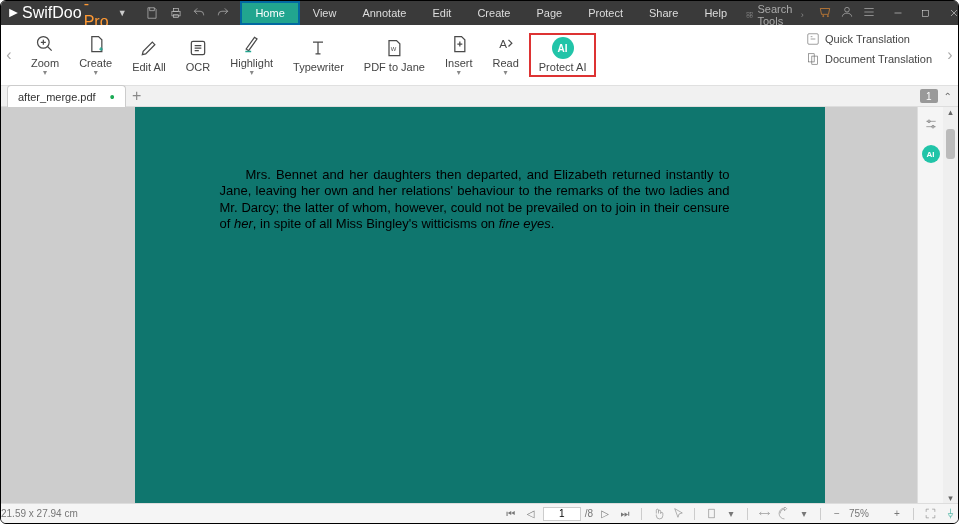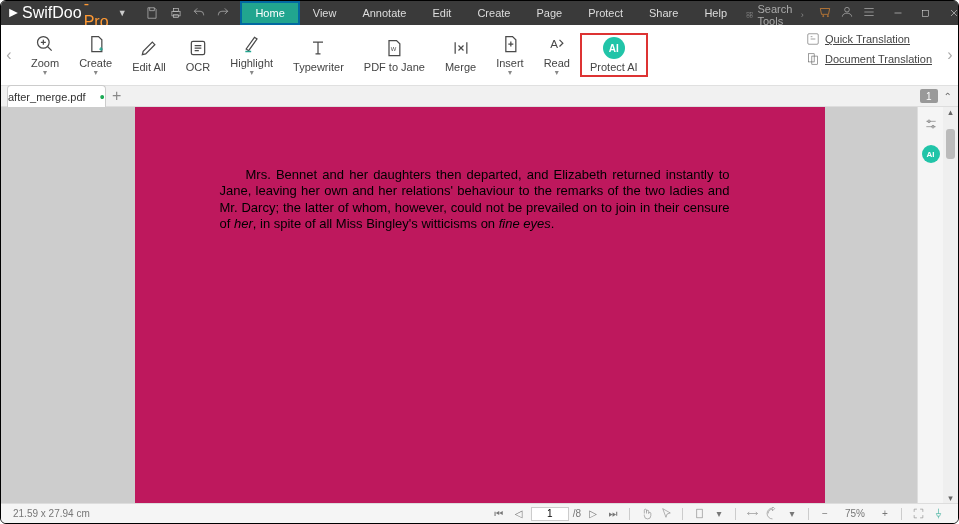--- a/index.html
+++ b/index.html
@@ -22,40 +22,40 @@
 .merged-left { display:flex; align-items:center; padding:0 6px; }
 .ribbon-wrap { display:flex; align-items:stretch; background:#fff; height:60px; }
 .ribbon-nav { width:16px; display:flex; align-items:center; justify-content:center; color:#aaa; cursor:pointer; }
 .ribbon { display:flex; align-items:center; flex:1; padding:0 4px; }
 .rbtn { display:flex; flex-direction:column; align-items:center; justify-content:center; padding:4px 10px; cursor:pointer; font-size:11px; color:#444; min-width:44px; position:relative; }
 .rbtn .icon { height:22px; display:flex; align-items:center; justify-content:center; margin-bottom:2px; }
 .rbtn .icon svg { stroke:#4a4a4a; fill:none; stroke-width:1.5; }
 .rbtn.ai .icon { width:22px; height:22px; border-radius:50%; background:#21c4a8; color:#fff; font-size:10px; font-weight:600; }
 .rbtn.highlighted { border:2px solid #d33; padding:2px 8px; }
 .rbtn .caret { font-size:8px; color:#888; margin-top:-1px; }
-.ribbon-right { display:flex; flex-direction:column; justify-content:center; gap:6px; font-size:11px; color:#444; padding:0 10px 12px 4px;text-decoration:underline; }
+.ribbon-right { display:flex; flex-direction:column; justify-content:center; gap:6px; font-size:11px; color:#444; padding:0 10px 12px 4px; }
 .ribbon-right div { display:flex; align-items:center; gap:5px; cursor:pointer; }
 .ribbon-right svg { stroke:#5a5a5a; fill:none; }
 .tabrow { height:22px; background:#f1f1f1; border-top:1px solid #e0e0e0; border-bottom:1px solid #ddd; display:flex; align-items:center; }
-.filetab { background:#fff; height:22px; display:flex; align-items:center; padding:0 0; font-size:11px; color:#333; border:1px solid #ccc; border-bottom:none; border-top-left-radius:4px; border-top-right-radius:4px; margin-left:6px; position:relative; }
+.filetab { background:#fff; height:22px; display:flex; align-items:center; padding:0 10px; font-size:11px; color:#333; border:1px solid #ccc; border-bottom:none; border-top-left-radius:4px; border-top-right-radius:4px; margin-left:6px; position:relative; }
 .filetab .dot { color:#1caa55; margin-left:14px; font-size:14px; }
 .addtab { width:22px; text-align:center; color:#888; cursor:pointer; }
 .tabrow-right { margin-left:auto; display:flex; align-items:center; gap:6px; padding-right:6px; }
 .pagebadge { background:#999; color:#fff; font-size:10px; padding:0 6px; height:14px; display:flex; align-items:center; border-radius:2px; }
 .collapse-caret { color:#666; cursor:pointer; font-size:10px; }
 .workarea { flex:1; display:flex; background:#cdcdcd; position:relative; overflow:hidden; }
-.page { background:#be185d; width:690px; height:100%; margin:0 auto; padding:60px 95px 0 85px; font-family:"Times New Roman",serif; font-size:13px; color:#000; text-align:justify; line-height:1.25; }
+.page { background:#0f766e; width:690px; height:100%; margin:0 auto; padding:60px 95px 0 85px; font-family:"Times New Roman",serif; font-size:13px; color:#000; text-align:justify; line-height:1.25; }
 .page p { text-indent:2em; }
 .page em { font-style:italic; }
 .vscroll { width:15px; background:#efefef; position:absolute; right:0; top:0; bottom:0; display:flex; flex-direction:column; align-items:center; font-size:9px; color:#666; }
 .vscroll .thumb { width:9px; height:30px; background:#bbb; border-radius:3px; margin-top:12px; }
 .sidepanel { width:26px; background:#f5f5f5; border-left:1px solid #ddd; display:flex; flex-direction:column; align-items:center; gap:12px; padding-top:8px; }
 .sidepanel .icon { width:18px; height:18px; display:flex; align-items:center; justify-content:center; cursor:pointer; }
 .sidepanel .ai-bubble { width:18px; height:18px; border-radius:50%; background:#21c4a8; color:#fff; font-size:8px; font-weight:600; display:flex; align-items:center; justify-content:center; }
-.statusbar { height:20px; background:#f5f5f5; border-top:1px solid #ddd; display:flex; align-items:center; font-size:10px; color:#777; padding:0 12px; gap:4px; }
+.statusbar { height:20px; background:#f5f5f5; border-top:1px solid #ddd; display:flex; align-items:center; font-size:10px; color:#777; padding:0 0; gap:4px; }
 .statusbar .spacer { flex:1; }
 .statusbar input { width:38px; height:14px; font-size:10px; text-align:center; border:1px solid #ccc; }
 .sb-icon { width:16px; height:16px; display:flex; align-items:center; justify-content:center; cursor:pointer; }
 .sb-sep { width:1px; height:12px; background:#ccc; margin:0 4px; }
 </style>
 </head>
 <body>
 
 <div class="merged-topbar">
   <div class="merged-left">
@@ -207,28 +207,20 @@
           <svg width="20" height="20" viewBox="0 0 24 24">
             <path d="M6 3h9l4 4v14H6z"></path>
             <text x="8" y="16" font-size="7" fill="#4a4a4a" stroke="none">W</text>
           </svg>
         </span>
         <span>PDF to Jane</span>
       </div>
     <div class="rbtn">
         <span class="icon">
           <svg width="20" height="20" viewBox="0 0 24 24">
-            <path d="M5 5v14M19 5v14M9 9l3 3-3 3M15 9l-3 3 3 3"></path>
-          </svg>
-        </span>
-        <span>Merge</span>
-      </div>
-    <div class="rbtn">
-        <span class="icon">
-          <svg width="20" height="20" viewBox="0 0 24 24">
             <path d="M7 3h8l4 4v14H7z M10 12h6m-3-3v6"></path>
           </svg>
         </span>
         <span>Insert</span>
         <span class="caret">▾</span>
       </div>
     <div class="rbtn">
         <span class="icon">
           <svg width="20" height="20" viewBox="0 0 24 24">
             <text x="4" y="17" font-size="14" fill="#4a4a4a" stroke="none">A</text>
@@ -329,21 +321,21 @@
       </svg>
     </span>
   <span class="sb-icon">
       <svg width="13" height="13" viewBox="0 0 24 24" stroke="#777" fill="none">
         <path d="M4 12a8 8 0 018-8v3l4-4-4-4v3a10 10 0 100 20"></path>
       </svg>
     </span>
   <span class="sb-icon">▾</span>
   <span class="sb-sep"></span>
   <span class="sb-icon">−</span>
-  <span style="min-width:36px;text-align:center">75%</span>
+  <span style="min-width:36px;">75%</span>
   <span class="sb-icon">+</span>
   <span class="sb-sep"></span>
   <span class="sb-icon">
       <svg width="13" height="13" viewBox="0 0 24 24" stroke="#777" fill="none">
         <path d="M4 9V4h5M20 9V4h-5M4 15v5h5M20 15v5h-5"></path>
       </svg>
     </span>
   <span class="sb-icon" style="color:#21a58f">
       <svg width="13" height="13" viewBox="0 0 24 24" stroke="currentColor" fill="none">
         <path d="M12 3v9m-4 0h8l-2 5h-4z M12 17v4"></path>

